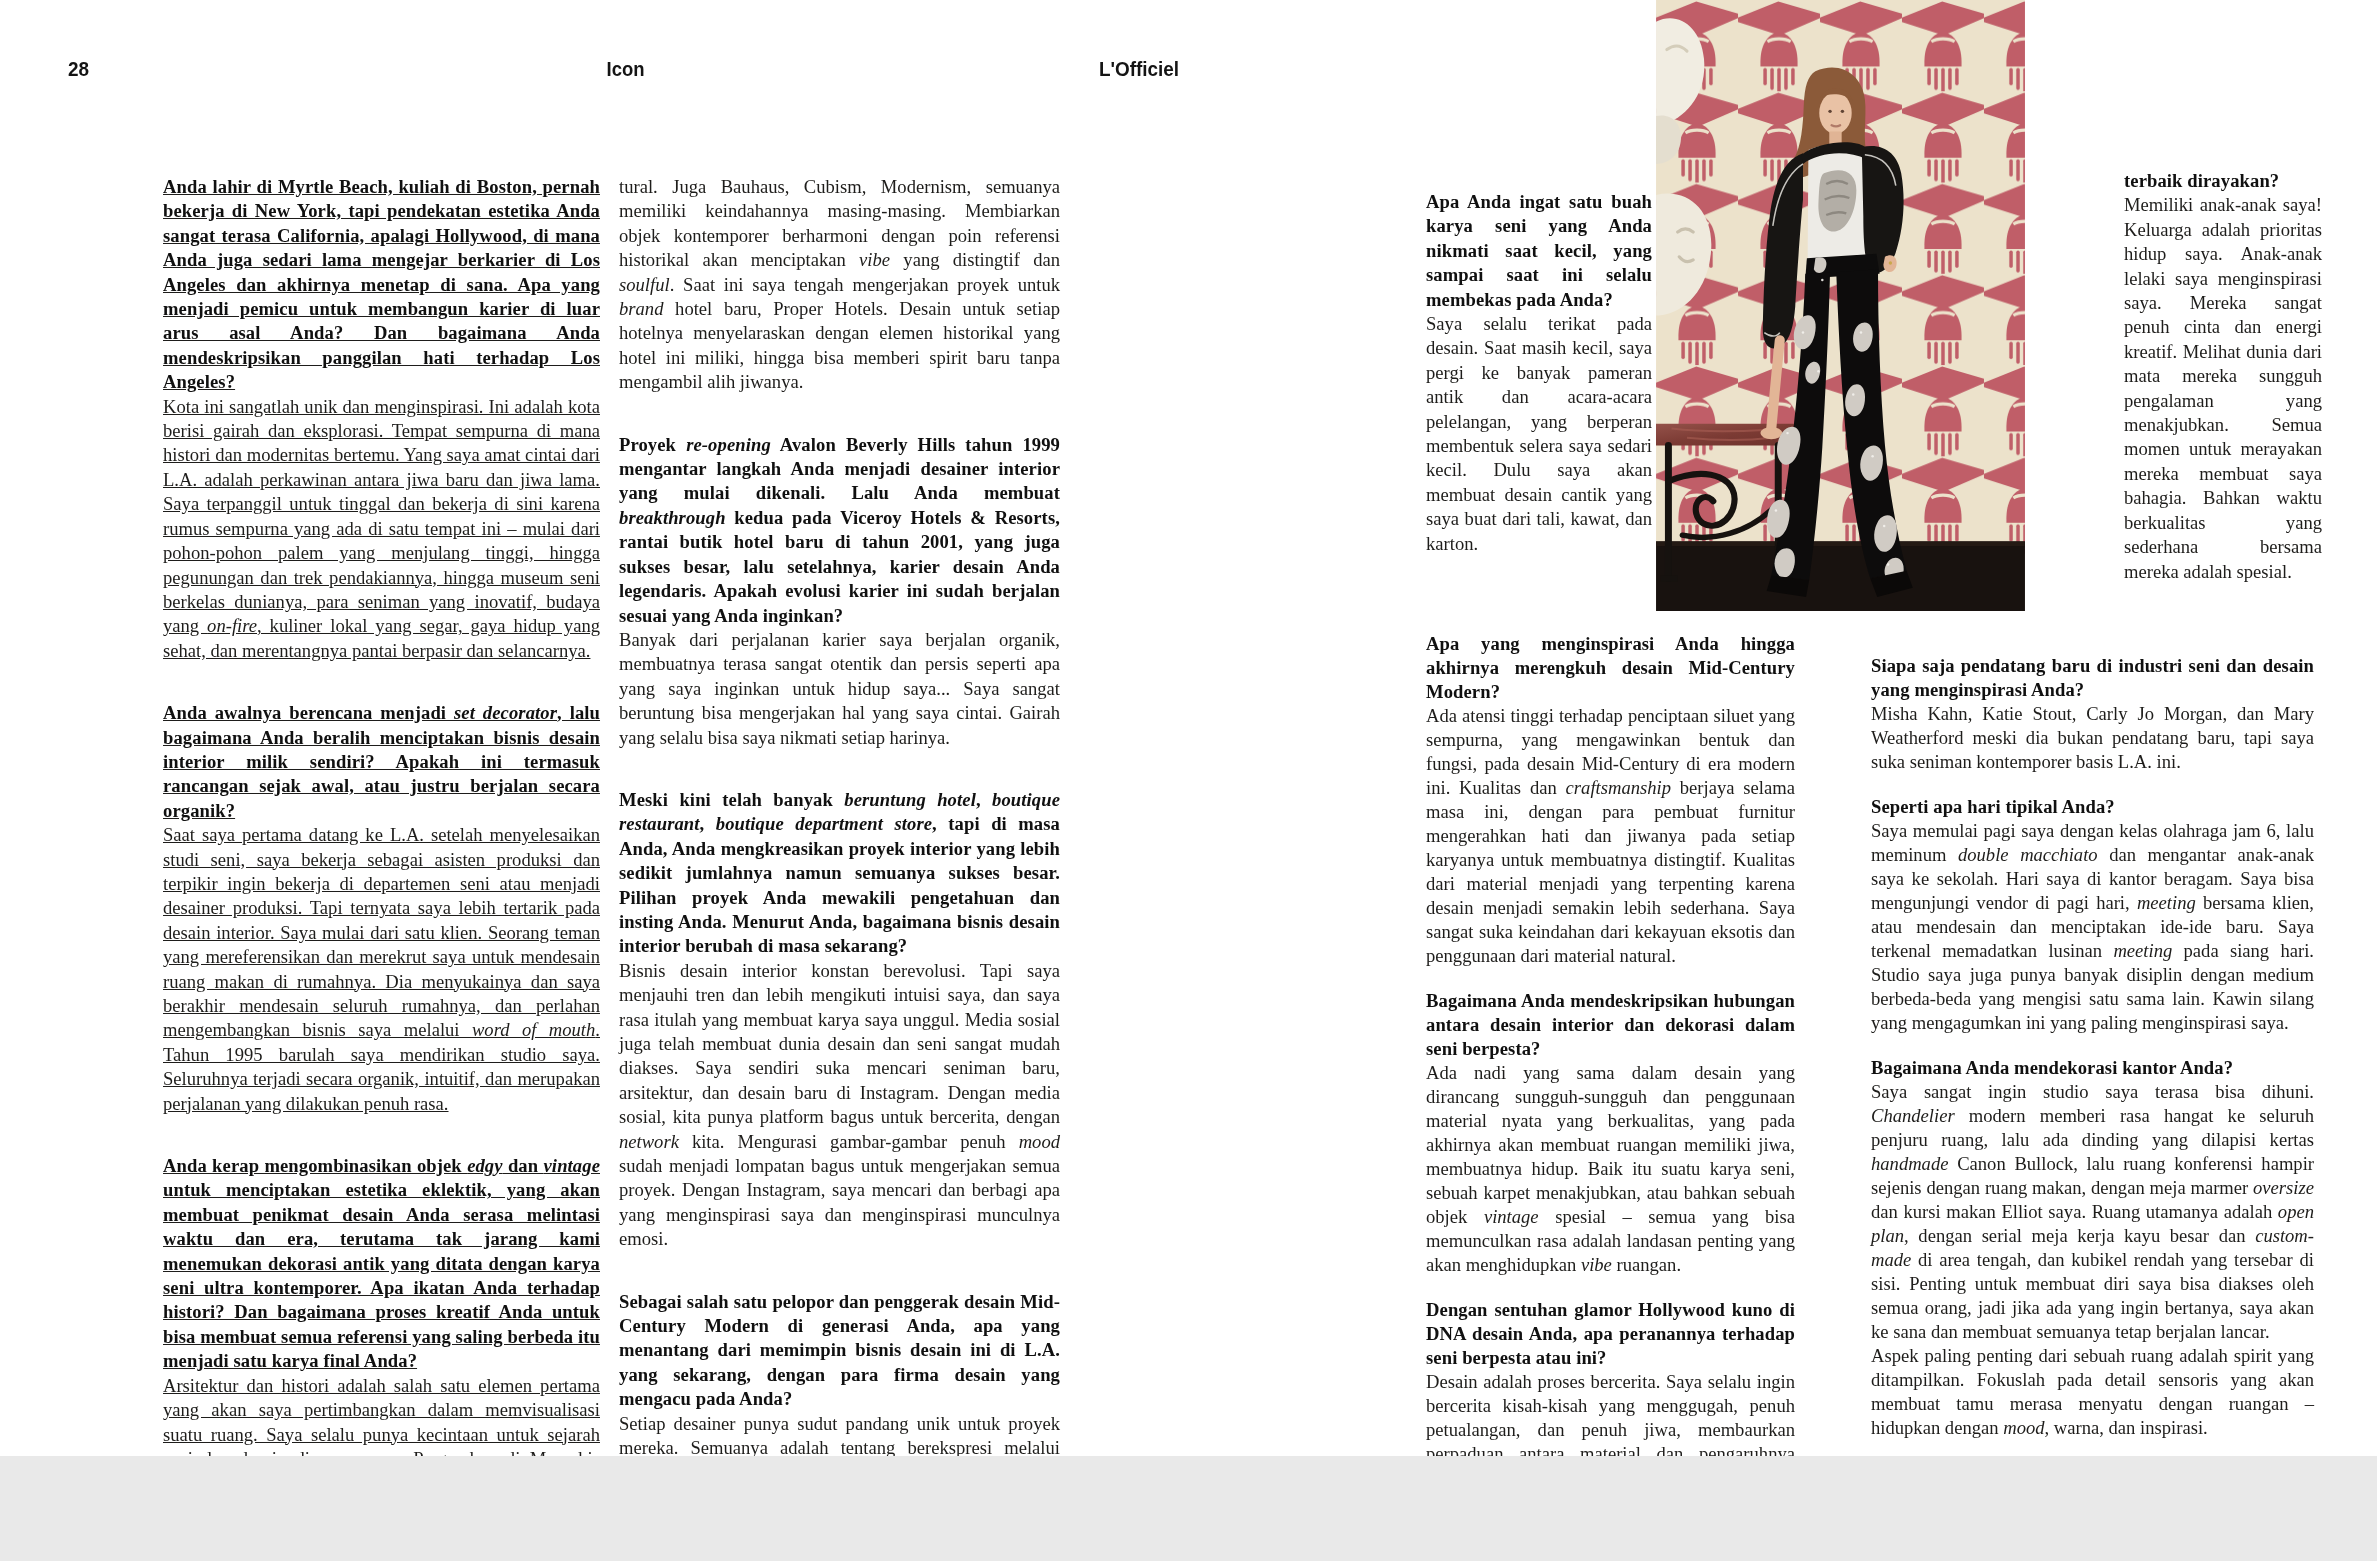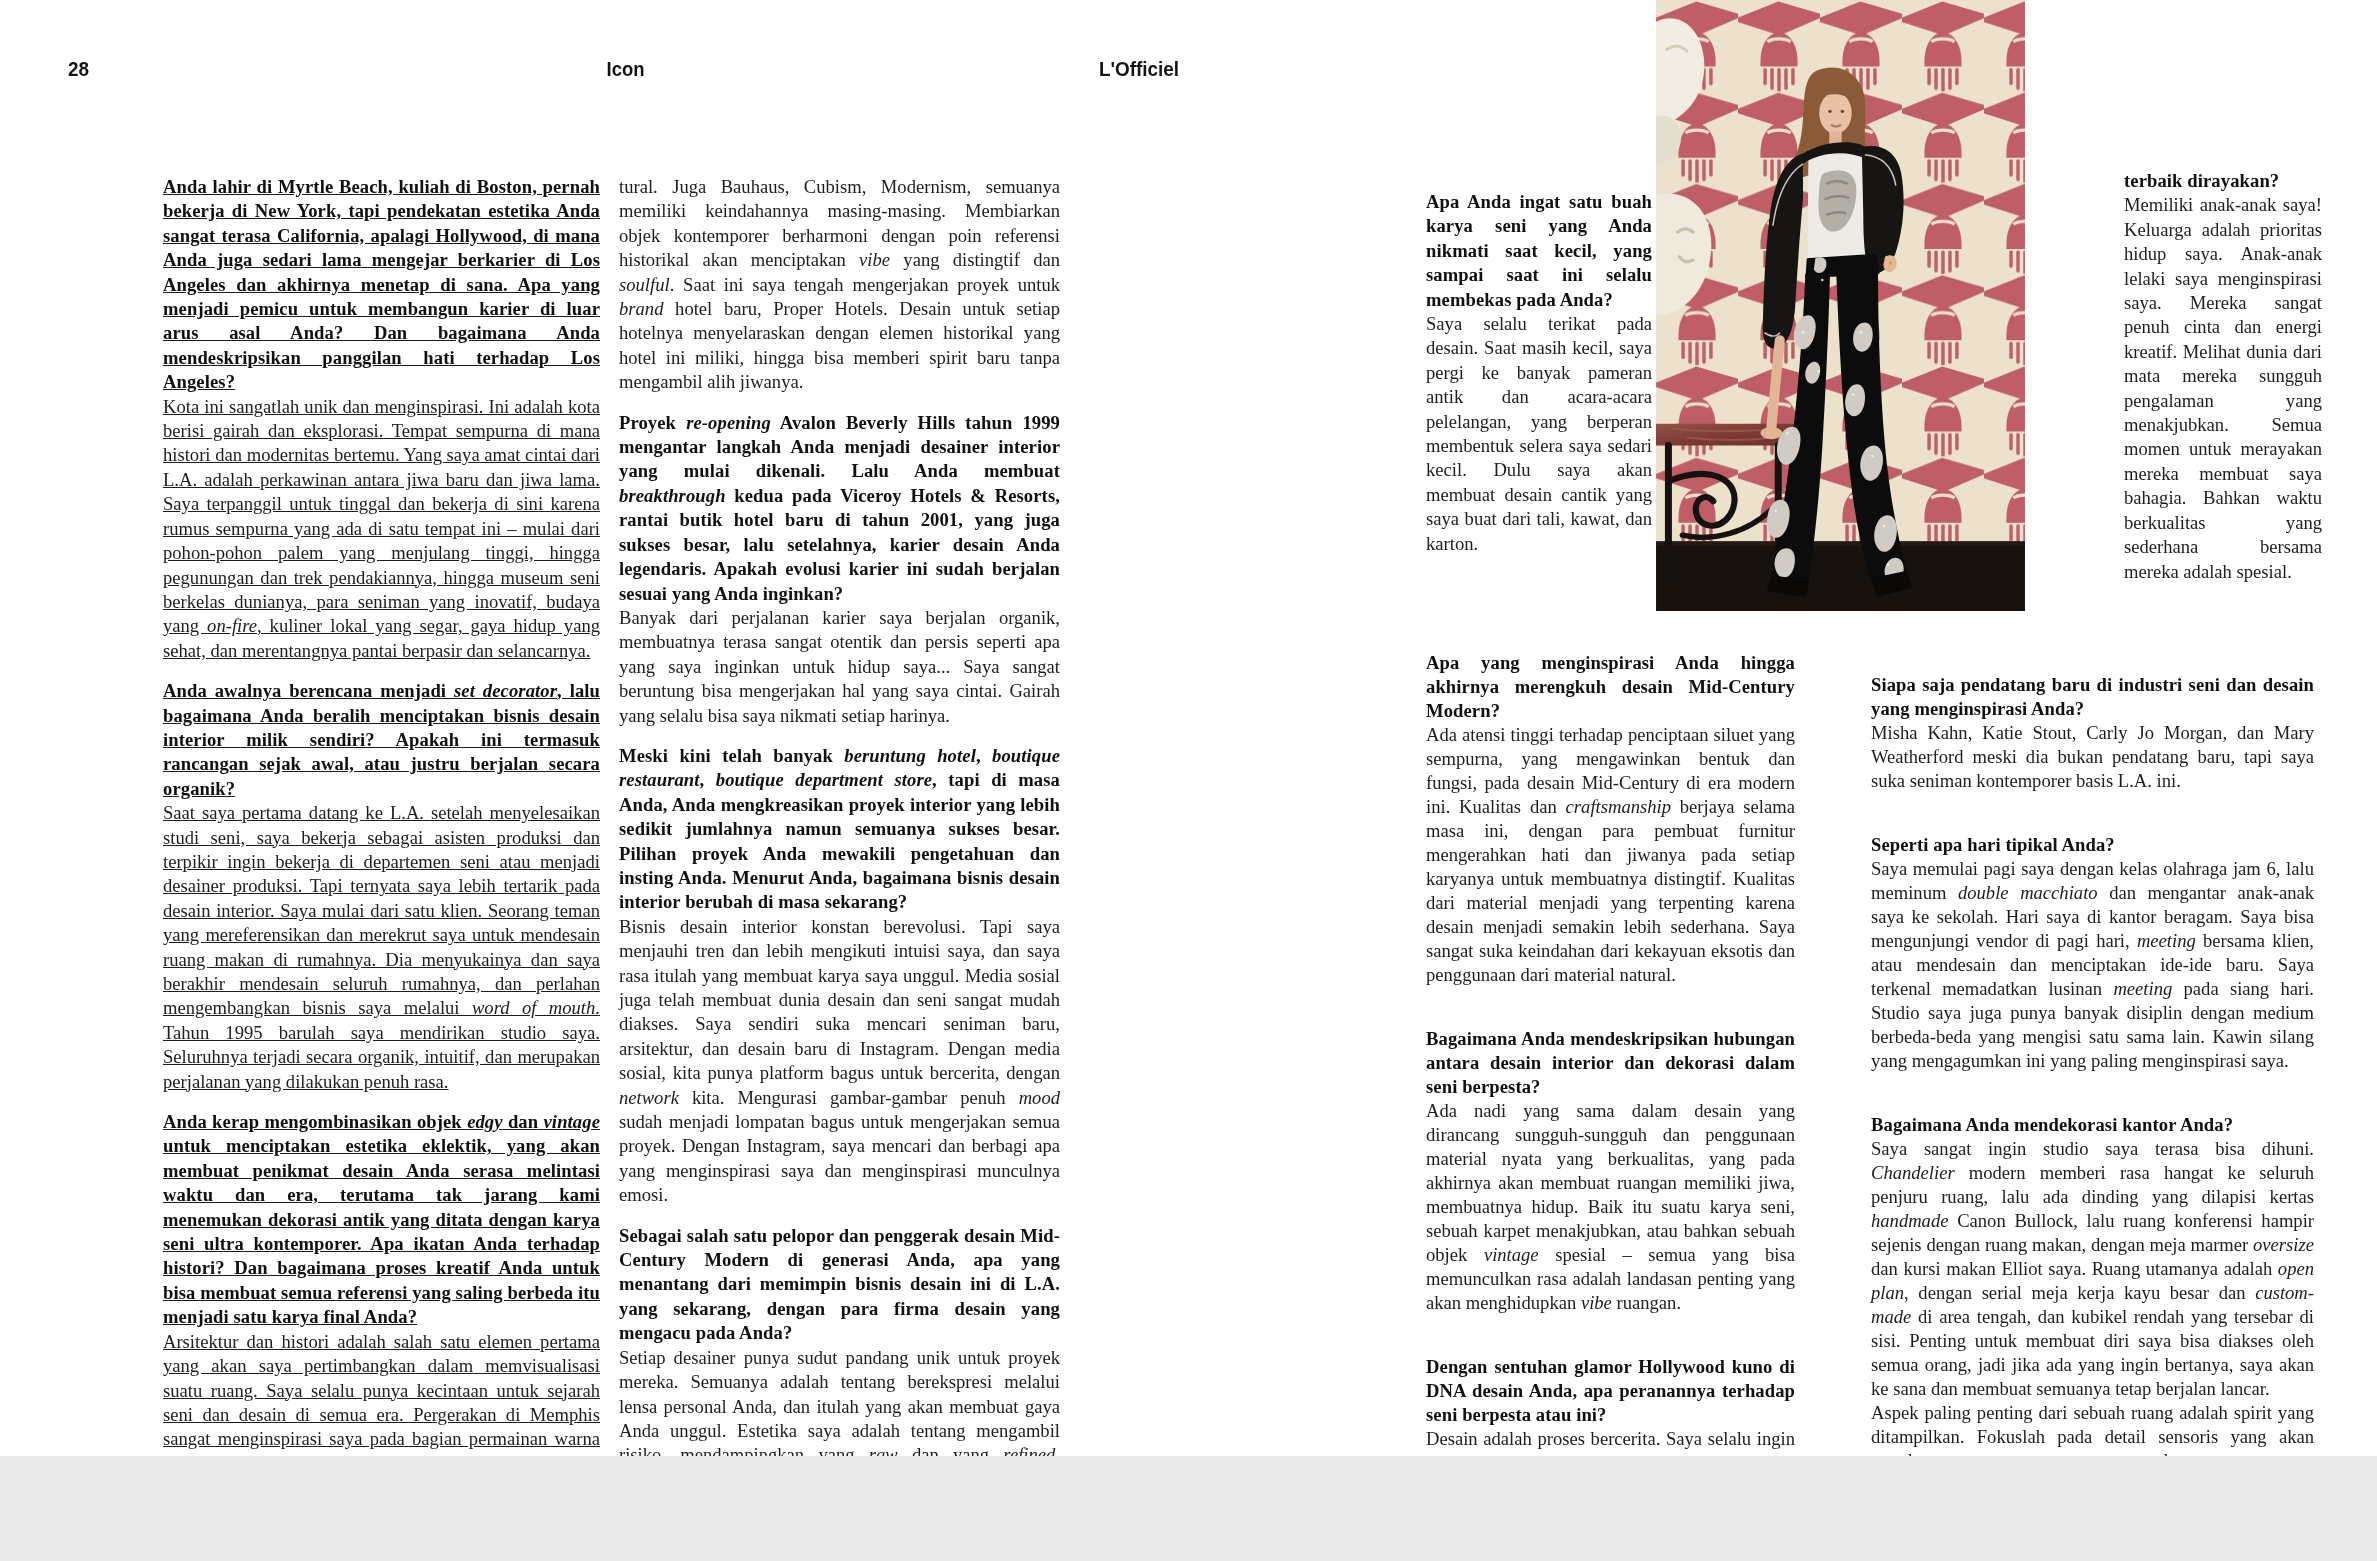--- a/index.html
+++ b/index.html
@@ -7,24 +7,24 @@
           font-family:"Liberation Serif","DejaVu Serif",serif;}
   
   .runhead{position:absolute;top:56px;height:26px;color:#141414;
            font-family:"Liberation Sans","DejaVu Sans",sans-serif;font-weight:700;font-size:21px;line-height:26px;}
   .rh-num{left:68px;transform:scaleX(.9);transform-origin:left center;}
   .rh-icon{left:587px;width:77px;text-align:center;transform:scaleX(.88);transform-origin:center;}
   .rh-mag{left:1066px;width:113px;text-align:right;transform:scaleX(.9);transform-origin:right center;}
   
   .col{position:absolute;text-align:justify;color:#1e1d1b;font-size:18.6px;line-height:24.4px;}
   .col p{margin:0;padding:0;}
-  .col p.q{font-weight:700;color:#101010;margin-top:16px;letter-spacing:0.1px;}
+  .col p.q{font-weight:700;color:#101010;margin-top:38px;letter-spacing:0.1px;}
   .col p:first-child{margin-top:0;}
   .col-tight{line-height:24px;}
-  .col-tight p.q{margin-top:40px;}
+  .col-tight p.q{margin-top:21px;}
   .c1{left:163px;top:175px;width:437px;text-decoration:underline;}
   .c2{left:619px;top:175px;width:441px;}
   .c3{left:1426px;top:190px;width:226px;}
   .c5{left:2124px;top:169px;width:198px;}
   .cA{left:1426px;top:611px;width:369px;}
   .cB{left:1871px;top:633px;width:443px;font-family:Liberation Serif, serif;}
   
   .photo{position:absolute;left:1656px;top:0;width:369px;height:611px;}
   .photo svg{display:block;width:369px;height:611px;}
 </style>

